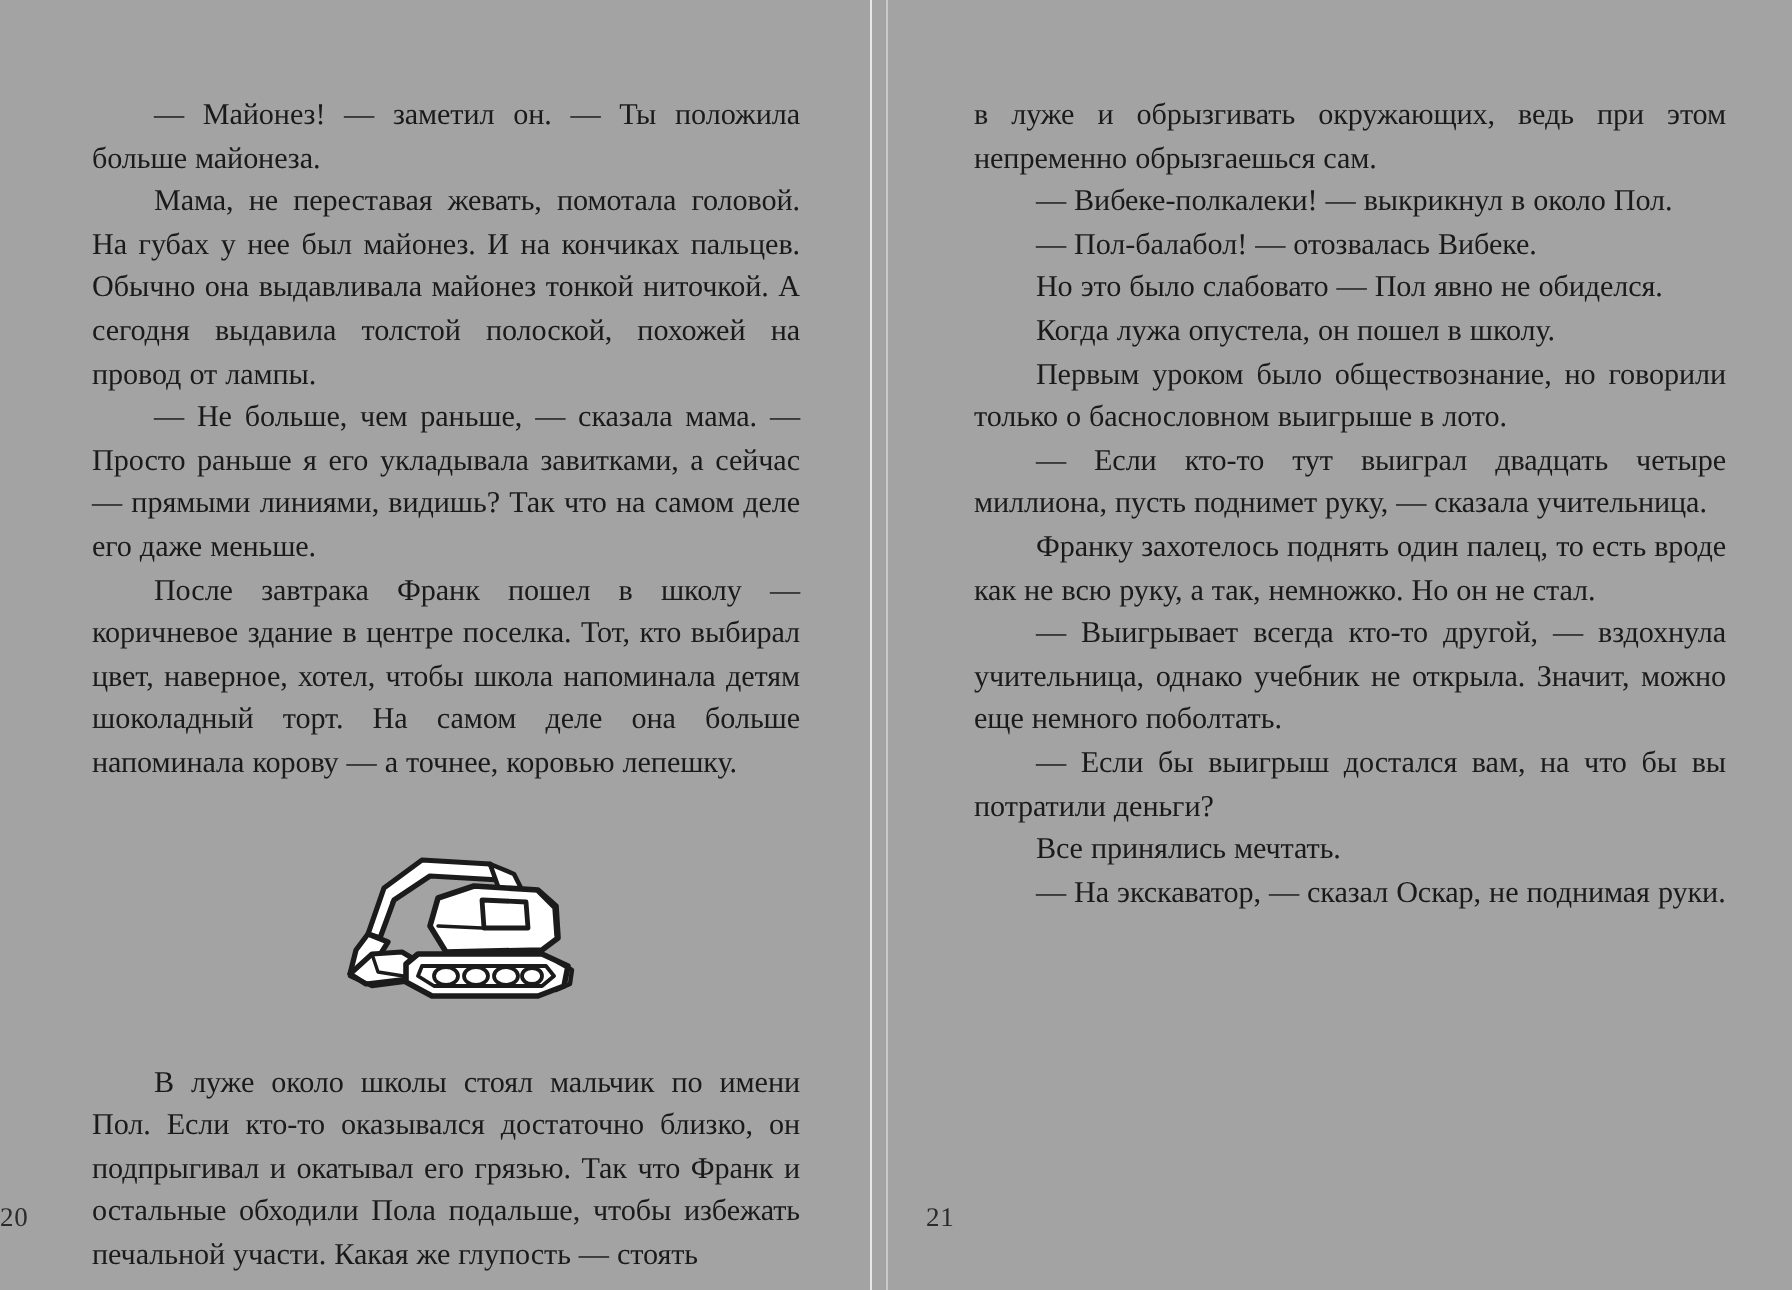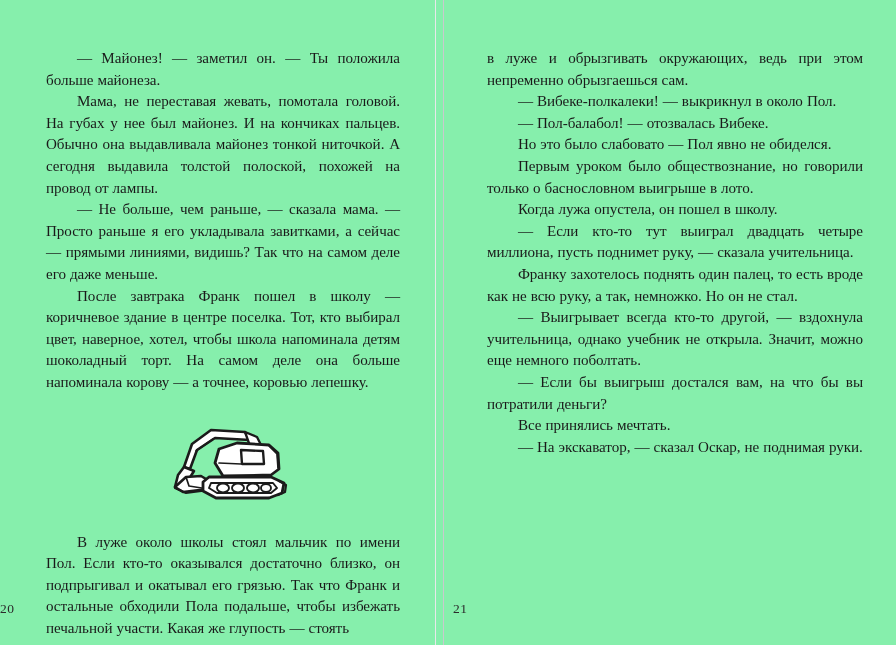--- a/index.html
+++ b/index.html
@@ -13,21 +13,21 @@
     height: 645px;
     overflow: hidden;
     font-family: "Liberation Serif", "DejaVu Serif", serif;
     color: #1a1a1a;
   }
 
   .book-spread {
     position: relative;
     width: 896px;
     height: 645px;
-    background: #86efac;
+    background: #a3a3a3;
     display: flex;
     box-sizing: border-box;
   }
 
   
   .gutter {
     position: absolute;
     top: 0;
     bottom: 0;
     left: 443px;
@@ -97,21 +97,21 @@
     bottom: 28px;
     left: 0;
     right: 0;
     text-align: left;
     font-size: 13.5px;
     font-family: "Liberation Serif", "DejaVu Serif", serif;
     color: #2b2b2b;
     letter-spacing: 0.4px;
   }
   .page-left .page-number { padding-right: 4px; }
-  .page-right .page-number { padding-left: 10px; }
+  .page-right .page-number { padding-left: 20px; }
 </style>
 </head>
 <body>
 
 <div class="book-spread">
 
   <div class="gutter secondary"></div>
   <div class="gutter"></div>
 
   <div class="page page-left">
@@ -175,23 +175,23 @@
       <p class="para continued blockstart">в луже и обрызгивать окружающих, ведь при этом непременно обрызгаешься сам.</p>
 
 
 
       <p class="para">— Вибеке-полкалеки! — выкрикнул в около Пол.</p>
 
       <p class="para">— Пол-балабол! — отозвалась Вибеке.</p>
 
       <p class="para">Но это было слабовато — Пол явно не обиделся.</p>
 
+      <p class="para">Когда лужа опустела, он пошел в школу.</p>
+
       <p class="para gap-before">Первым уроком было обществознание, но говорили только о баснословном выигрыше в лото.</p>
-
-      <p class="para">Когда лужа опустела, он пошел в школу.</p>
 
       <p class="para">— Если кто-то тут выиграл двадцать четыре миллиона, пусть поднимет руку, — сказала учительница.</p>
 
       <p class="para">Франку захотелось поднять один палец, то есть вроде как не всю руку, а так, немножко. Но он не стал.</p>
 
       <p class="para">— Выигрывает всегда кто-то другой, — вздохнула учительница, однако учебник не открыла. Значит, можно еще немного поболтать.</p>
 
       <p class="para">— Если бы выигрыш достался вам, на что бы вы потратили деньги?</p>
 
       <p class="para">Все принялись мечтать.</p>

